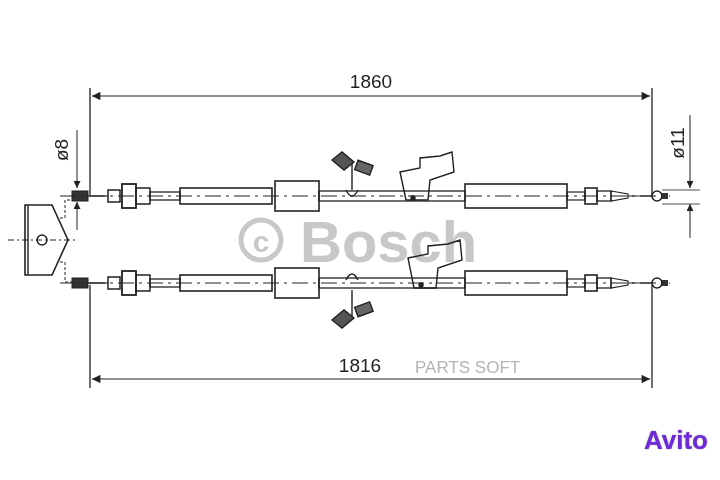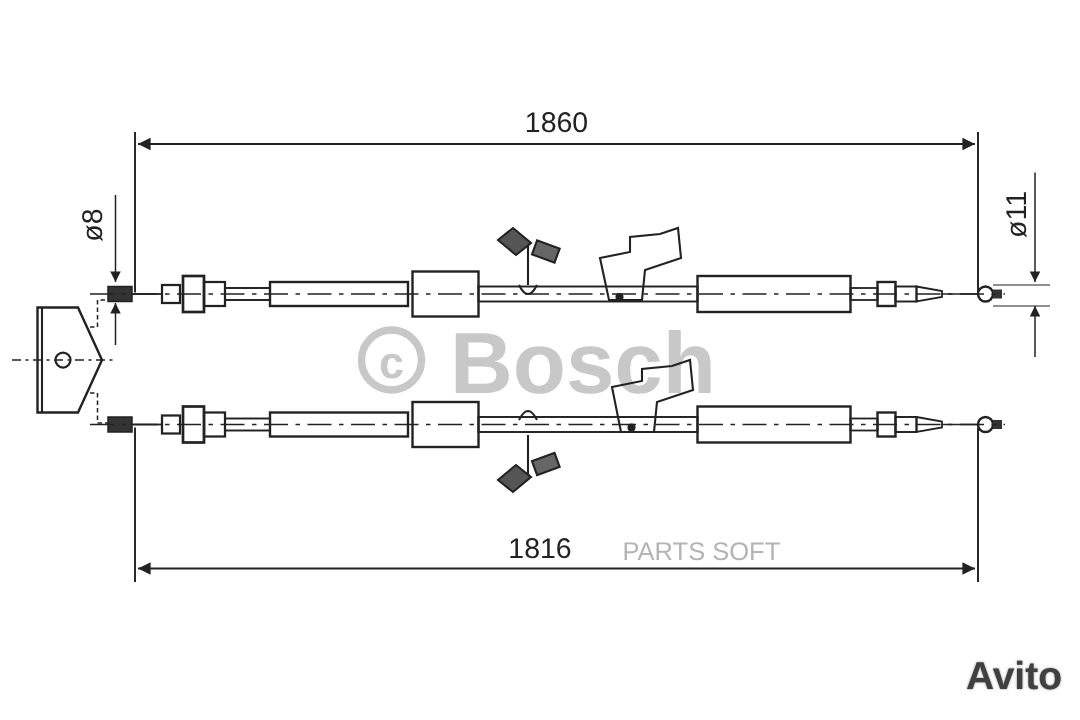--- a/index.html
+++ b/index.html
@@ -1,21 +1,21 @@
 <!DOCTYPE html>
 <html><head>
 <meta charset="utf-8">
 <style>
   html,body{margin:0;padding:0;background:#ffffff;}
   body{width:720px;height:480px;position:relative;overflow:hidden;font-family:"Liberation Sans",sans-serif;}
   svg{position:absolute;left:0;top:0;}
   .dim-text{font-family:"Liberation Sans",sans-serif;font-size:19px;fill:#222;}
   .wm{font-family:"Liberation Sans",sans-serif;font-weight:bold;fill:#c8c8c8;}
   .wm2{font-family:"Liberation Sans",sans-serif;fill:#b4b4b4;}
-  .avito{position:absolute;right:12px;bottom:14px;font-family:"Liberation Sans",sans-serif;font-size:26px;font-weight:bold;color:#404040;text-shadow:0 0 2px #bbb,0 0 1px #999;}
+  .avito{position:absolute;right:12px;bottom:24px;font-family:"Liberation Sans",sans-serif;font-size:26px;font-weight:bold;color:#6d28d9;text-shadow:0 0 2px #bbb,0 0 1px #999;}
 </style>
 </head>
 <body>
 
 <svg width="720" height="480" viewBox="0 0 720 480">
   <defs>
     <marker id="arr" viewBox="0 0 10 10" refX="10" refY="5" markerWidth="9" markerHeight="7" orient="auto-start-reverse">
       <path d="M0,0 L10,5 L0,10 z" fill="#222"></path>
     </marker>
     <g id="cable">

